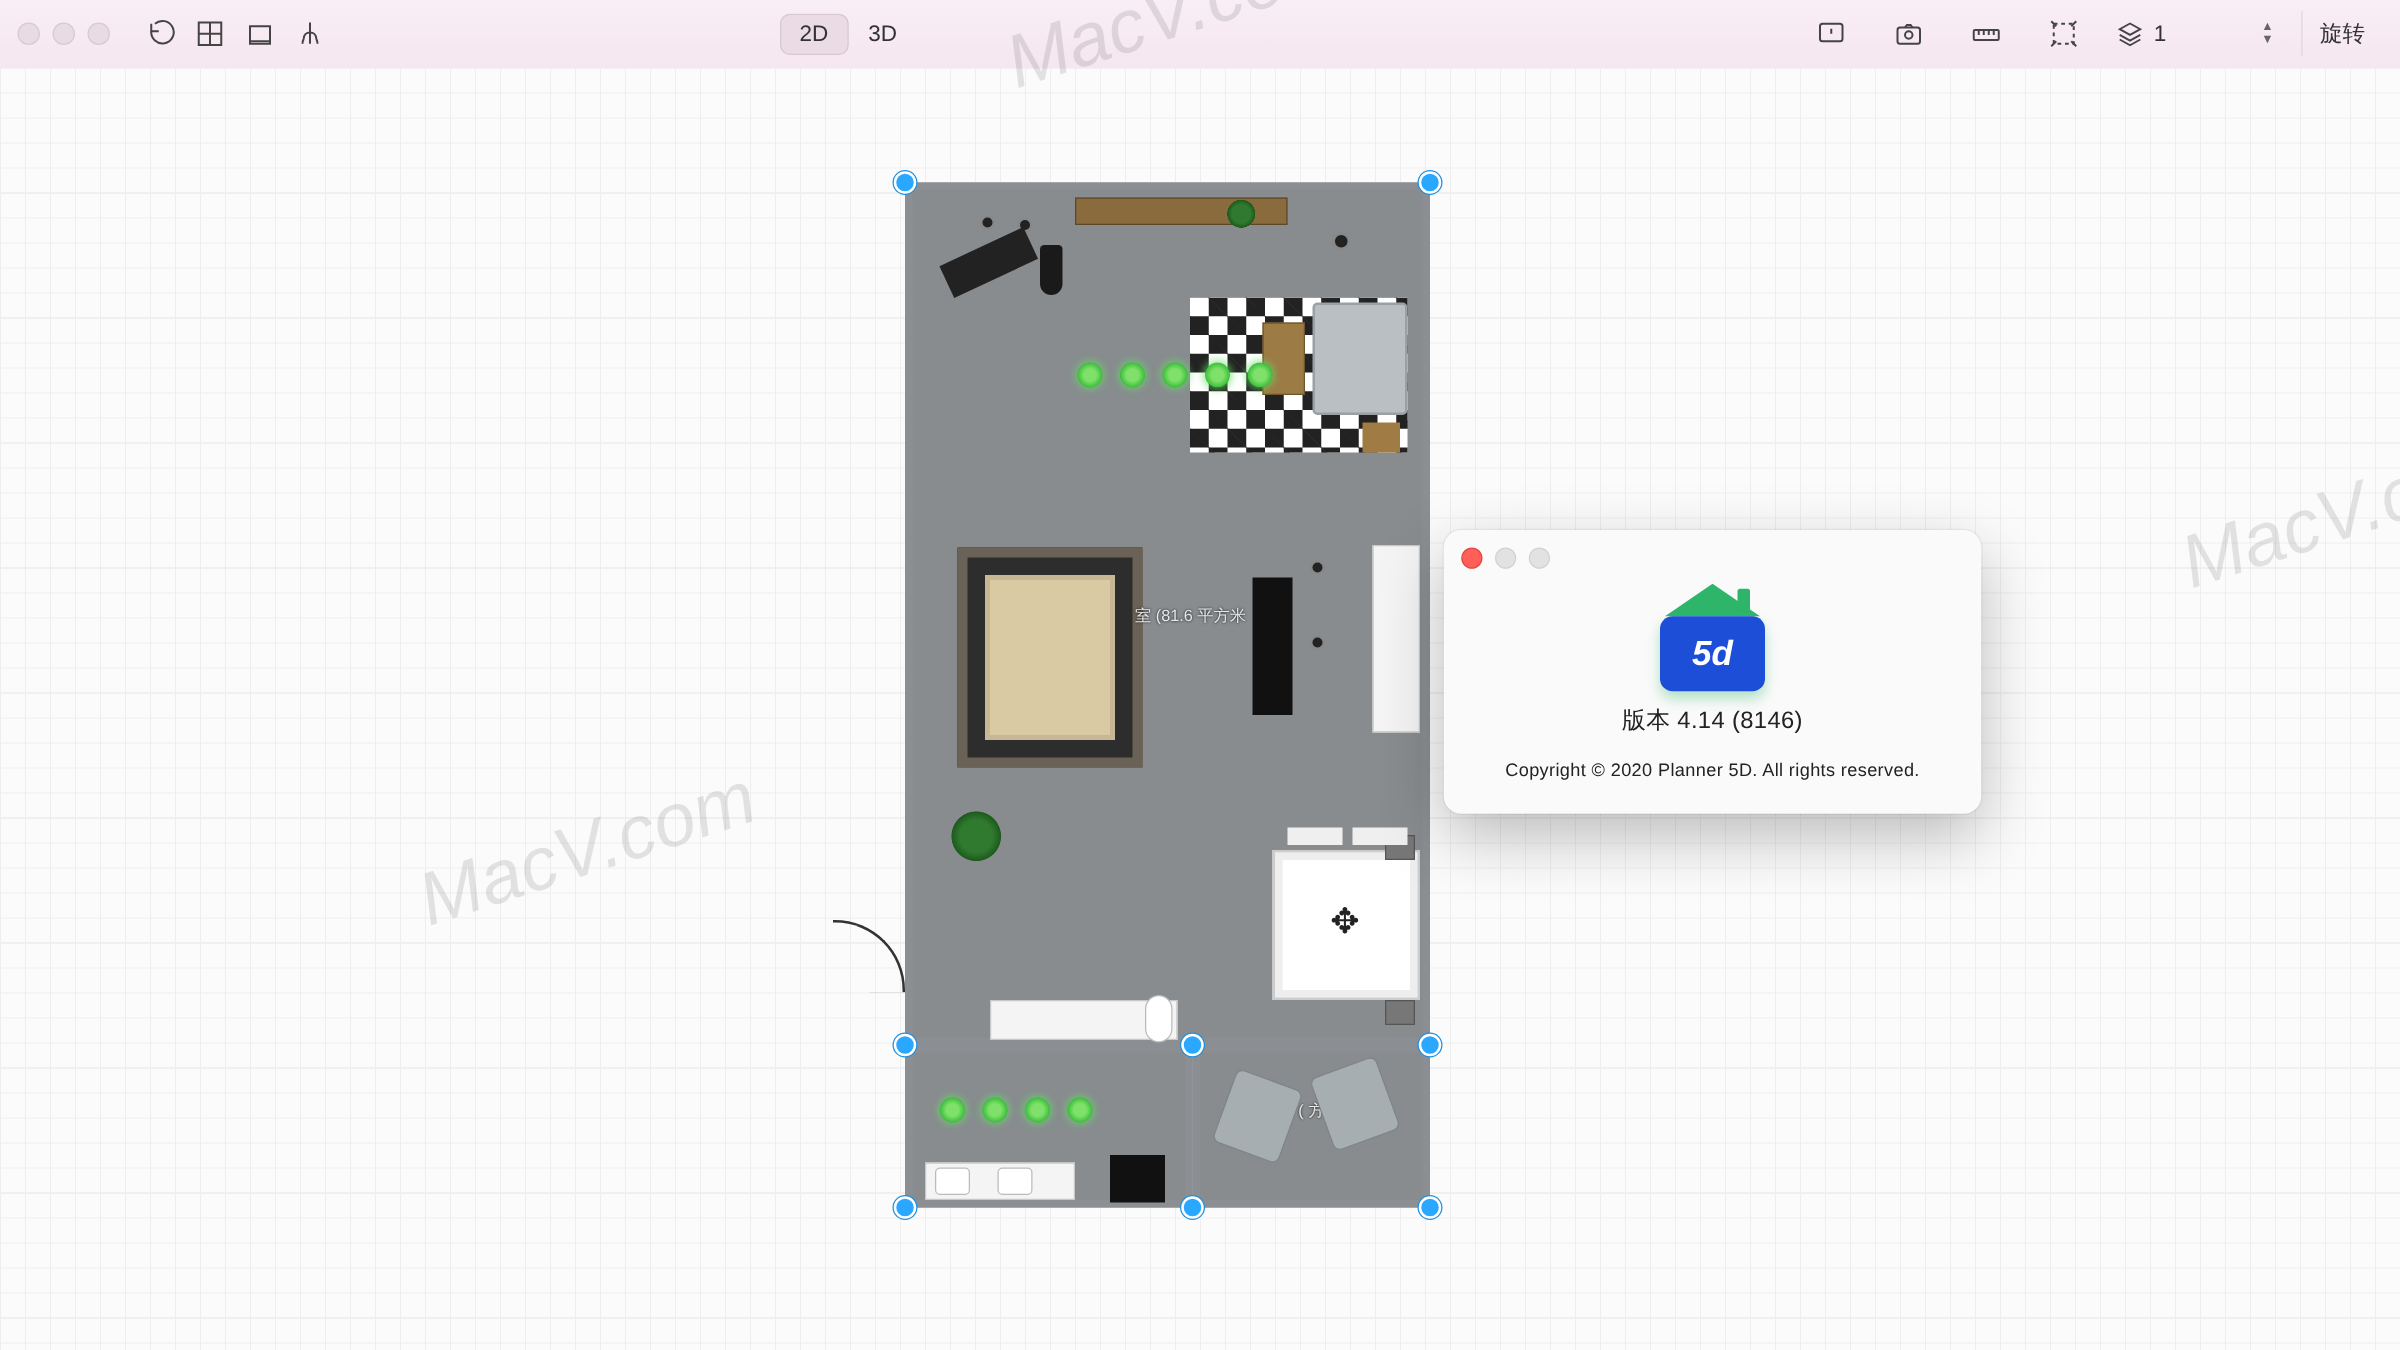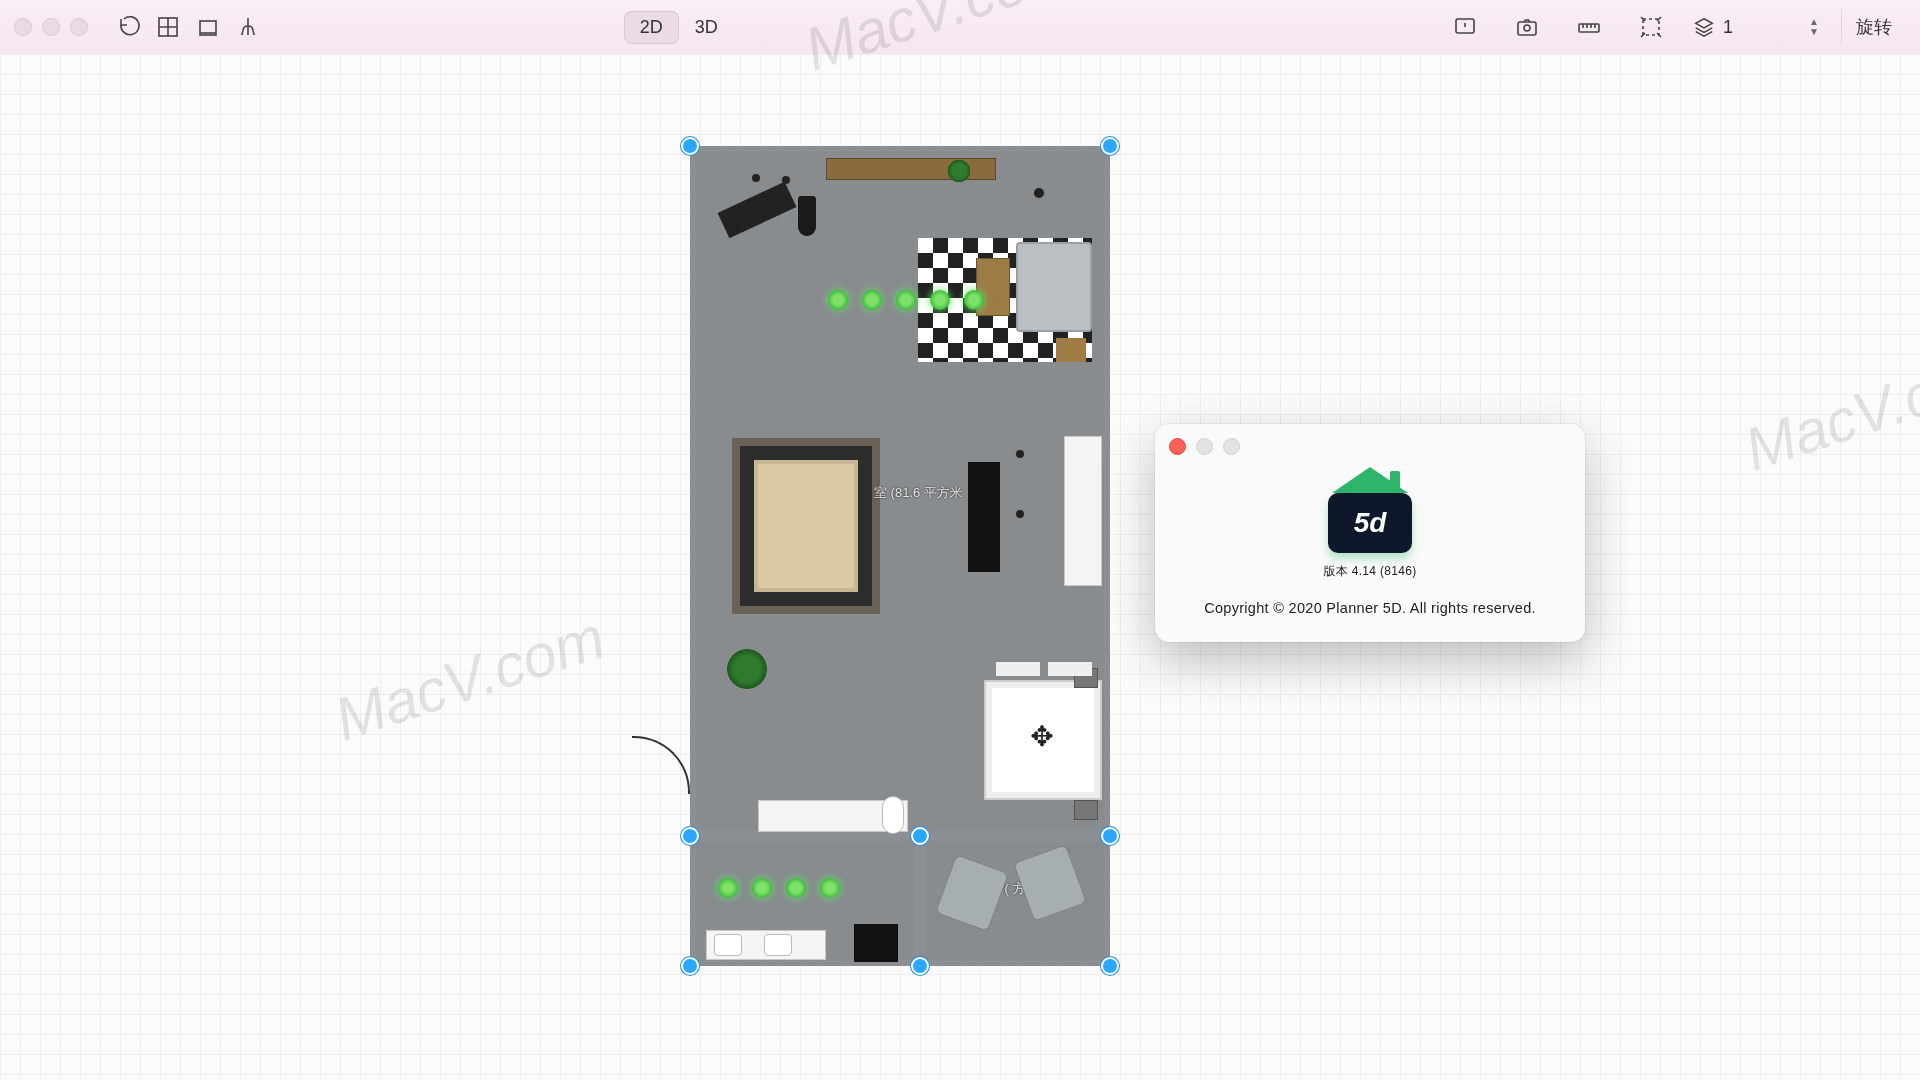--- a/index.html
+++ b/index.html
@@ -90,21 +90,21 @@
     font-weight: 500;
     color: rgba(0,0,0,0.10);
     transform: rotate(-18deg);
     pointer-events: none;
     white-space: nowrap;
   }
 
   
   .plan {
     position: absolute;
-    left: 690px; top: 92px;
+    left: 724px; top: 92px;
     width: 420px; height: 820px;
   }
   .room-main {
     position: absolute;
     left: 0; top: 0; width: 420px; height: 690px;
     background: #888c8f;
     border: 6px solid #8b8f93;
     box-sizing: border-box;
   }
   .room-lower-left {
@@ -195,21 +195,21 @@
     display:flex; gap:10px; padding:14px;
   }
   .about .dot { width:15px; height:15px; border-radius:50%; }
   .about .dot.red { background:#ff5f57; border:1px solid #e24640; }
   .about .dot.grey { background:#e2e2e2; border:1px solid #d2d2d2; }
   .about .logo {
     width:84px; height:76px; margin:8px auto 10px;
     position:relative;
   }
   .about .logo .house {
-    width:84px; height:60px; background:#0f172a;
+    width:84px; height:60px; background:#1d4ed8;
     border-radius:10px;
     position:absolute; bottom:0; left:0;
     display:flex; align-items:center; justify-content:center;
     color:#fff; font-weight:700; font-size:28px; font-style:italic;
     box-shadow: 0 6px 10px rgba(46,181,106,0.35);
   }
   .about .logo .roof {
     position:absolute; top:-10px; left:4px;
     width:0; height:0;
     border-left:38px solid transparent;
@@ -218,21 +218,21 @@
   }
   .about .logo .chimney {
     position:absolute; top:-6px; right:12px;
     width:10px; height:18px; background:#2eb56a; border-radius:2px;
   }
   .about h2 {
     text-align:center; margin:14px 0 8px;
     font-size:22px; font-weight:700; color:#111;
   }
   .about .ver {
-    text-align:center; font-size:12px; color:#222; letter-spacing:0.3px;
+    text-align:center; font-size:19px; color:#222; letter-spacing:0.3px;
     margin-bottom:8px;
   }
   .about .copy {
     text-align:center; font-size:14.5px; color:#222; letter-spacing:0.3px;margin-top:20px;
   }
 </style>
 </head>
 <body>
 
 <div class="titlebar">

